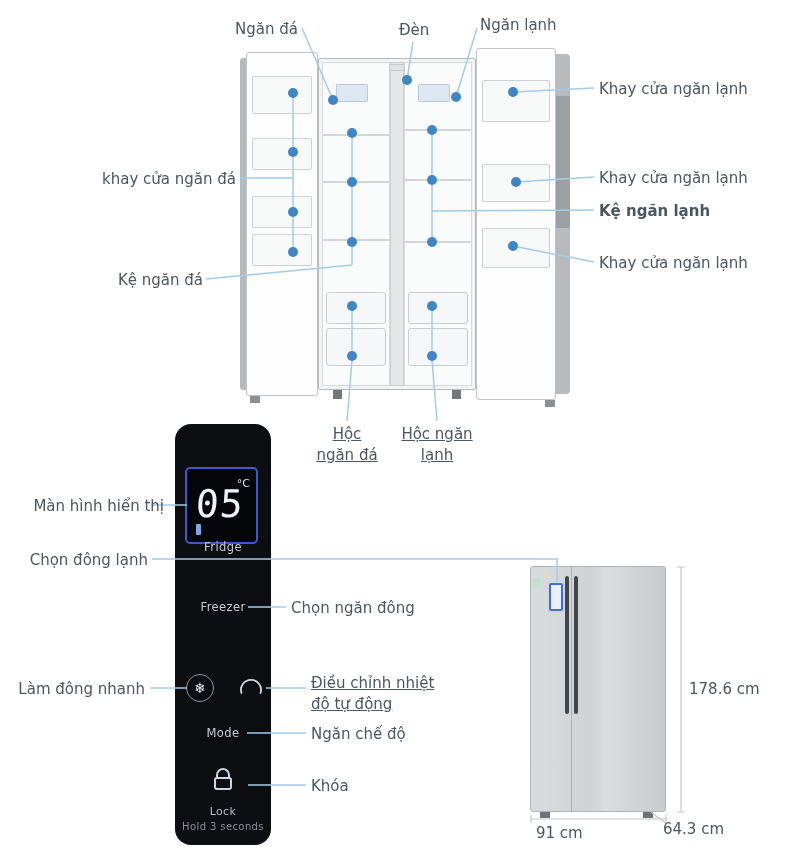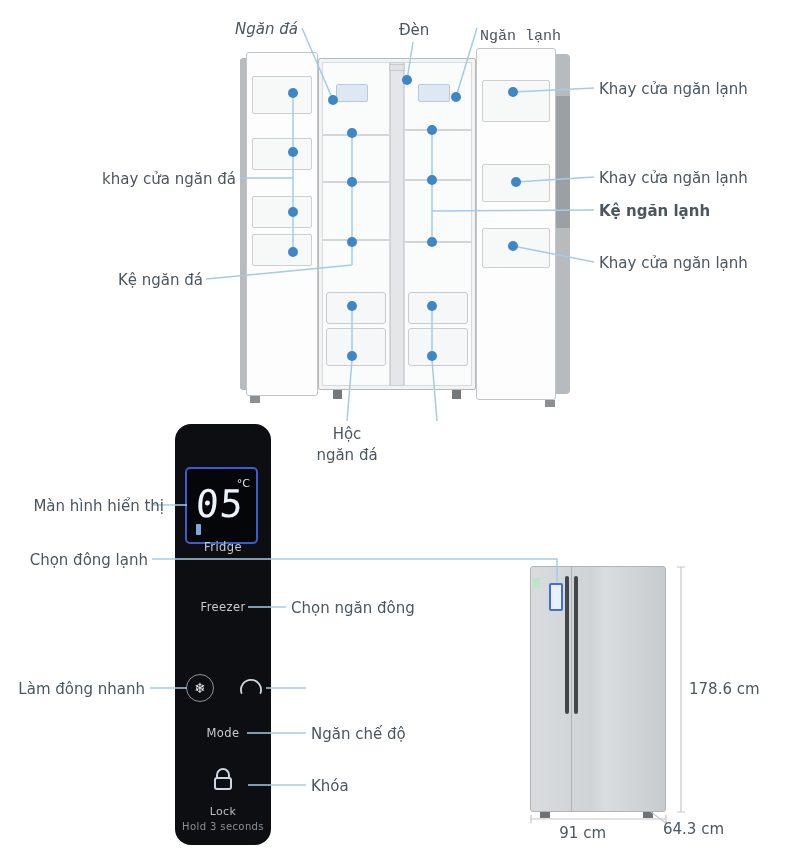--- a/index.html
+++ b/index.html
@@ -5,21 +5,21 @@
   html,body{margin:0;padding:0;background:#fff;}
   #stage{position:relative;width:800px;height:862px;background:#ffffff;overflow:hidden;
          font-family:"DejaVu Sans","Liberation Sans",sans-serif;}
   .art{position:absolute;box-sizing:border-box;z-index:1;}
   .mini{z-index:2;}
   svg.overlay{position:absolute;left:0;top:0;z-index:4;pointer-events:none;}
   .line{stroke:var(--line-blue,#a4cbe8);stroke-width:1.5;fill:none;}
   .dim{stroke:#c3c7ca;stroke-width:1.2;fill:none;}
   .dot{fill:var(--dot-blue,#3e86c6);}
   .lbl{position:absolute;color:var(--label-text,#4a5660);font-size:15px;white-space:nowrap;z-index:5;}
-  .lbl.wrap{white-space:normal;text-align:center;line-height:1.4;}
+  .lbl.wrap{white-space:normal;text-align:center;line-height:1.4;text-decoration:underline;}
   #panel{position:absolute;left:175px;top:424px;width:96px;height:421px;
          background:var(--panel-black,#0c0e12);border-radius:16px;z-index:3;}
   #panel .ptext{position:absolute;width:100%;text-align:center;font-size:11.5px;
                 color:#c7ccd1;letter-spacing:.4px;}
   #display{position:absolute;left:10px;top:43px;width:73px;height:77px;box-sizing:border-box;
            border:2px solid var(--display-border,#3c5ccc);border-radius:5px;background:#04060a;}
   #display .val{position:absolute;left:9px;top:13px;font-family:"DejaVu Sans Mono",monospace;
                 font-size:38px;color:#edf3fb;letter-spacing:1px;transform:skewX(-4deg);}
   #display .unit{position:absolute;right:6px;top:8px;font-size:11px;color:#dce5f0;}
   #display .batt{position:absolute;left:9px;bottom:7px;width:5px;height:11px;
@@ -150,35 +150,37 @@
       <circle class="dot" cx="513" cy="92" r="5"></circle>
       <circle class="dot" cx="516" cy="182" r="5"></circle>
       <circle class="dot" cx="513" cy="246" r="5"></circle>
     </g>
 
     <path class="dim" d="M681 567 L681 812 M677 567 L685 567 M677 812 L685 812"></path>
     <path class="dim" d="M531 819 L666 819 M531 815 L531 823 M666 815 L666 823"></path>
     <path class="dim" d="M651 812 L667 824"></path>
   </svg>
 
-  <div class="lbl" style="right:502px;top:20px;font-style:italic;">Ngăn đá</div>
+  <div class="lbl" style="right:502px;top:20px;">Ngăn đá</div>
   <div class="lbl" style="left:399px;top:21px;">Đèn</div>
-  <div class="lbl" style="left:480px;top:28px;font-family:Liberation Mono, monospace;">Ngăn lạnh</div>
+  <div class="lbl" style="left:480px;top:16px;">Ngăn lạnh</div>
   <div class="lbl" style="left:599px;top:80px;">Khay cửa ngăn lạnh</div>
   <div class="lbl" style="right:564px;top:170px;">khay cửa ngăn đá</div>
   <div class="lbl" style="left:599px;top:169px;">Khay cửa ngăn lạnh</div>
   <div class="lbl" style="left:599px;top:202px;font-weight:bold;">Kệ ngăn lạnh</div>
   <div class="lbl" style="right:597px;top:271px;">Kệ ngăn đá</div>
   <div class="lbl" style="left:599px;top:254px;">Khay cửa ngăn lạnh</div>
   <div class="lbl wrap" style="left:315px;top:424px;width:64px;">Hộc ngăn đá</div>
+  <div class="lbl wrap" style="left:400px;top:424px;width:74px;">Hộc ngăn lạnh</div>
 
   <div class="lbl" style="right:636px;top:497px;">Màn hình hiển thị</div>
   <div class="lbl" style="right:652px;top:551px;">Chọn đông lạnh</div>
   <div class="lbl" style="left:291px;top:599px;">Chọn ngăn đông</div>
   <div class="lbl" style="right:655px;top:680px;">Làm đông nhanh</div>
+  <div class="lbl wrap" style="left:311px;top:673px;width:138px;text-align:left;">Điều chỉnh nhiệt độ tự động</div>
   <div class="lbl" style="left:311px;top:725px;">Ngăn chế độ</div>
   <div class="lbl" style="left:311px;top:777px;">Khóa</div>
 
   <div class="lbl" style="left:689px;top:680px;">178.6 cm</div>
-  <div class="lbl" style="left:536px;top:824px;width:70px;text-align:right;">91 cm</div>
+  <div class="lbl" style="left:536px;top:824px;width:70px;text-align:left;">91 cm</div>
   <div class="lbl" style="left:663px;top:820px;">64.3 cm</div>
 
 </div>
 
 </body></html>

